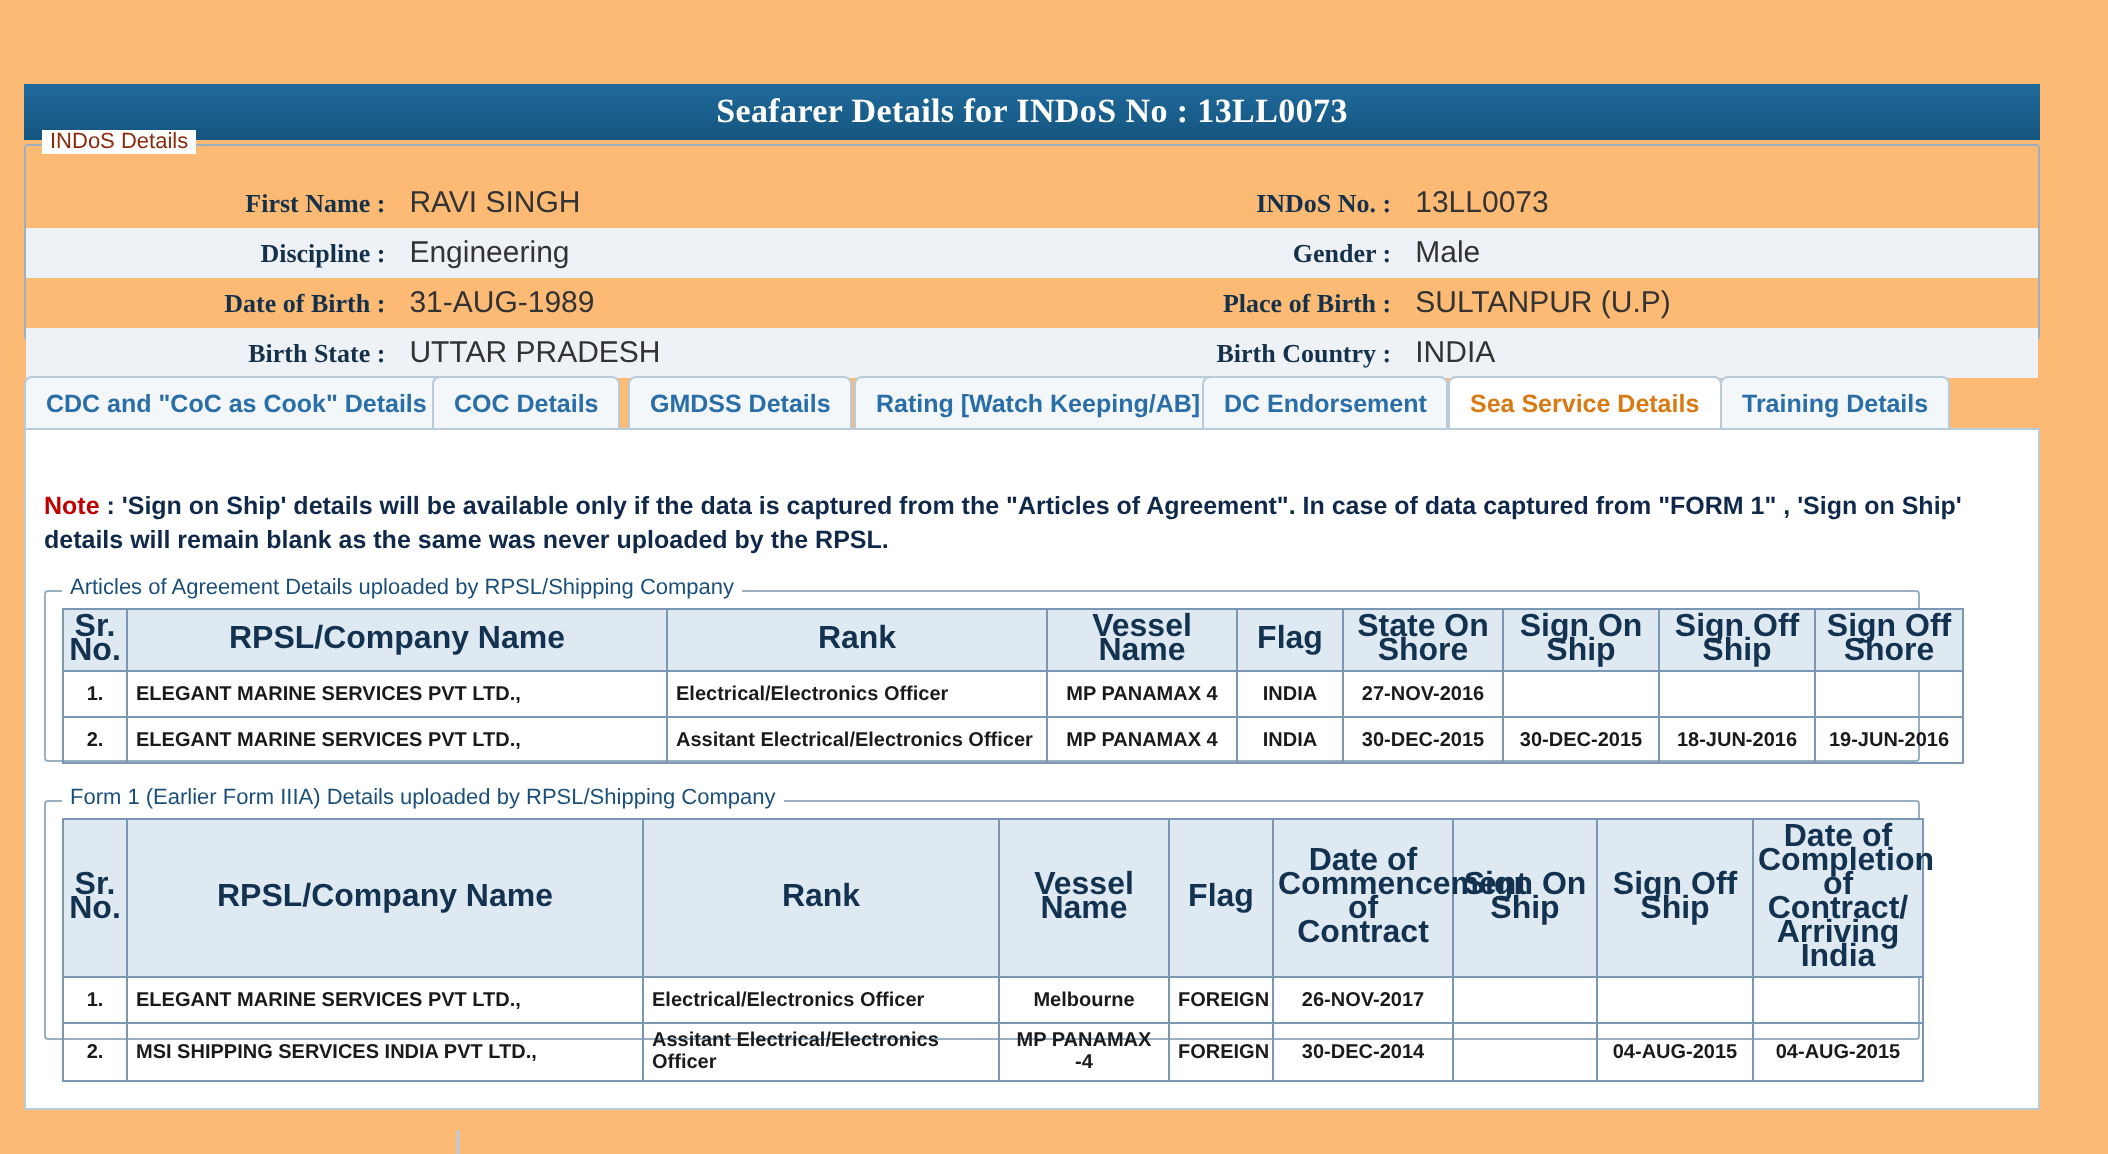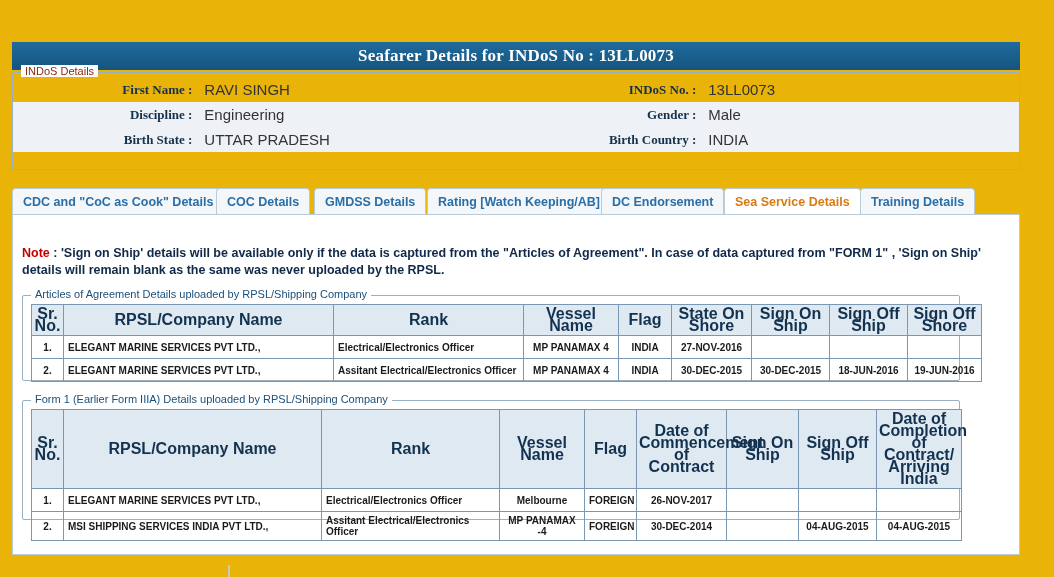--- a/index.html
+++ b/index.html
@@ -6,21 +6,21 @@
     margin: 0;
     padding: 0;
     background: #ffffff;
     font-family: "Liberation Sans", sans-serif;
   }
   #page {
     position: relative;
     width: 1054px;
     height: 577px;
     overflow: hidden;
-    background: #eab308;
+    background: #fdba74;
   }
   .header-bar {
     position: absolute;
     left: 12px;
     top: 42px;
     width: 1008px;
     height: 28px;
     background: #1b5e8e;
     background: linear-gradient(#1f6a9c, #15557f);
     color: #ffffff;
@@ -51,21 +51,21 @@
   }
   #indos-fieldset {
     left: 12px;
     top: 72px;
     width: 1008px;
     height: 98px;
   }
   #indos-table {
     width: 100%;
     border-collapse: collapse;
-    margin-top: 4px;
+    margin-top: 16px;
     font-size: 12px;
   }
   #indos-table td {
     padding: 3px 6px;
     height: 19px;
   }
   #indos-table tr.alt td { background: #eef2f7; }
   .lbl {
     text-align: right;
     color: #15314a;
@@ -215,20 +215,26 @@
         <td class="lbl">First Name :</td>
         <td class="val">RAVI SINGH</td>
         <td class="lbl">INDoS No. :</td>
         <td class="val">13LL0073</td>
       </tr>
       <tr class="alt">
         <td class="lbl">Discipline :</td>
         <td class="val">Engineering</td>
         <td class="lbl">Gender :</td>
         <td class="val">Male</td>
+      </tr>
+      <tr>
+        <td class="lbl">Date of Birth :</td>
+        <td class="val">31-AUG-1989</td>
+        <td class="lbl">Place of Birth :</td>
+        <td class="val">SULTANPUR (U.P)</td>
       </tr>
       <tr class="alt">
         <td class="lbl">Birth State :</td>
         <td class="val">UTTAR PRADESH</td>
         <td class="lbl">Birth Country :</td>
         <td class="val">INDIA</td>
       </tr>
     </tbody>
       </table>
   </div>

